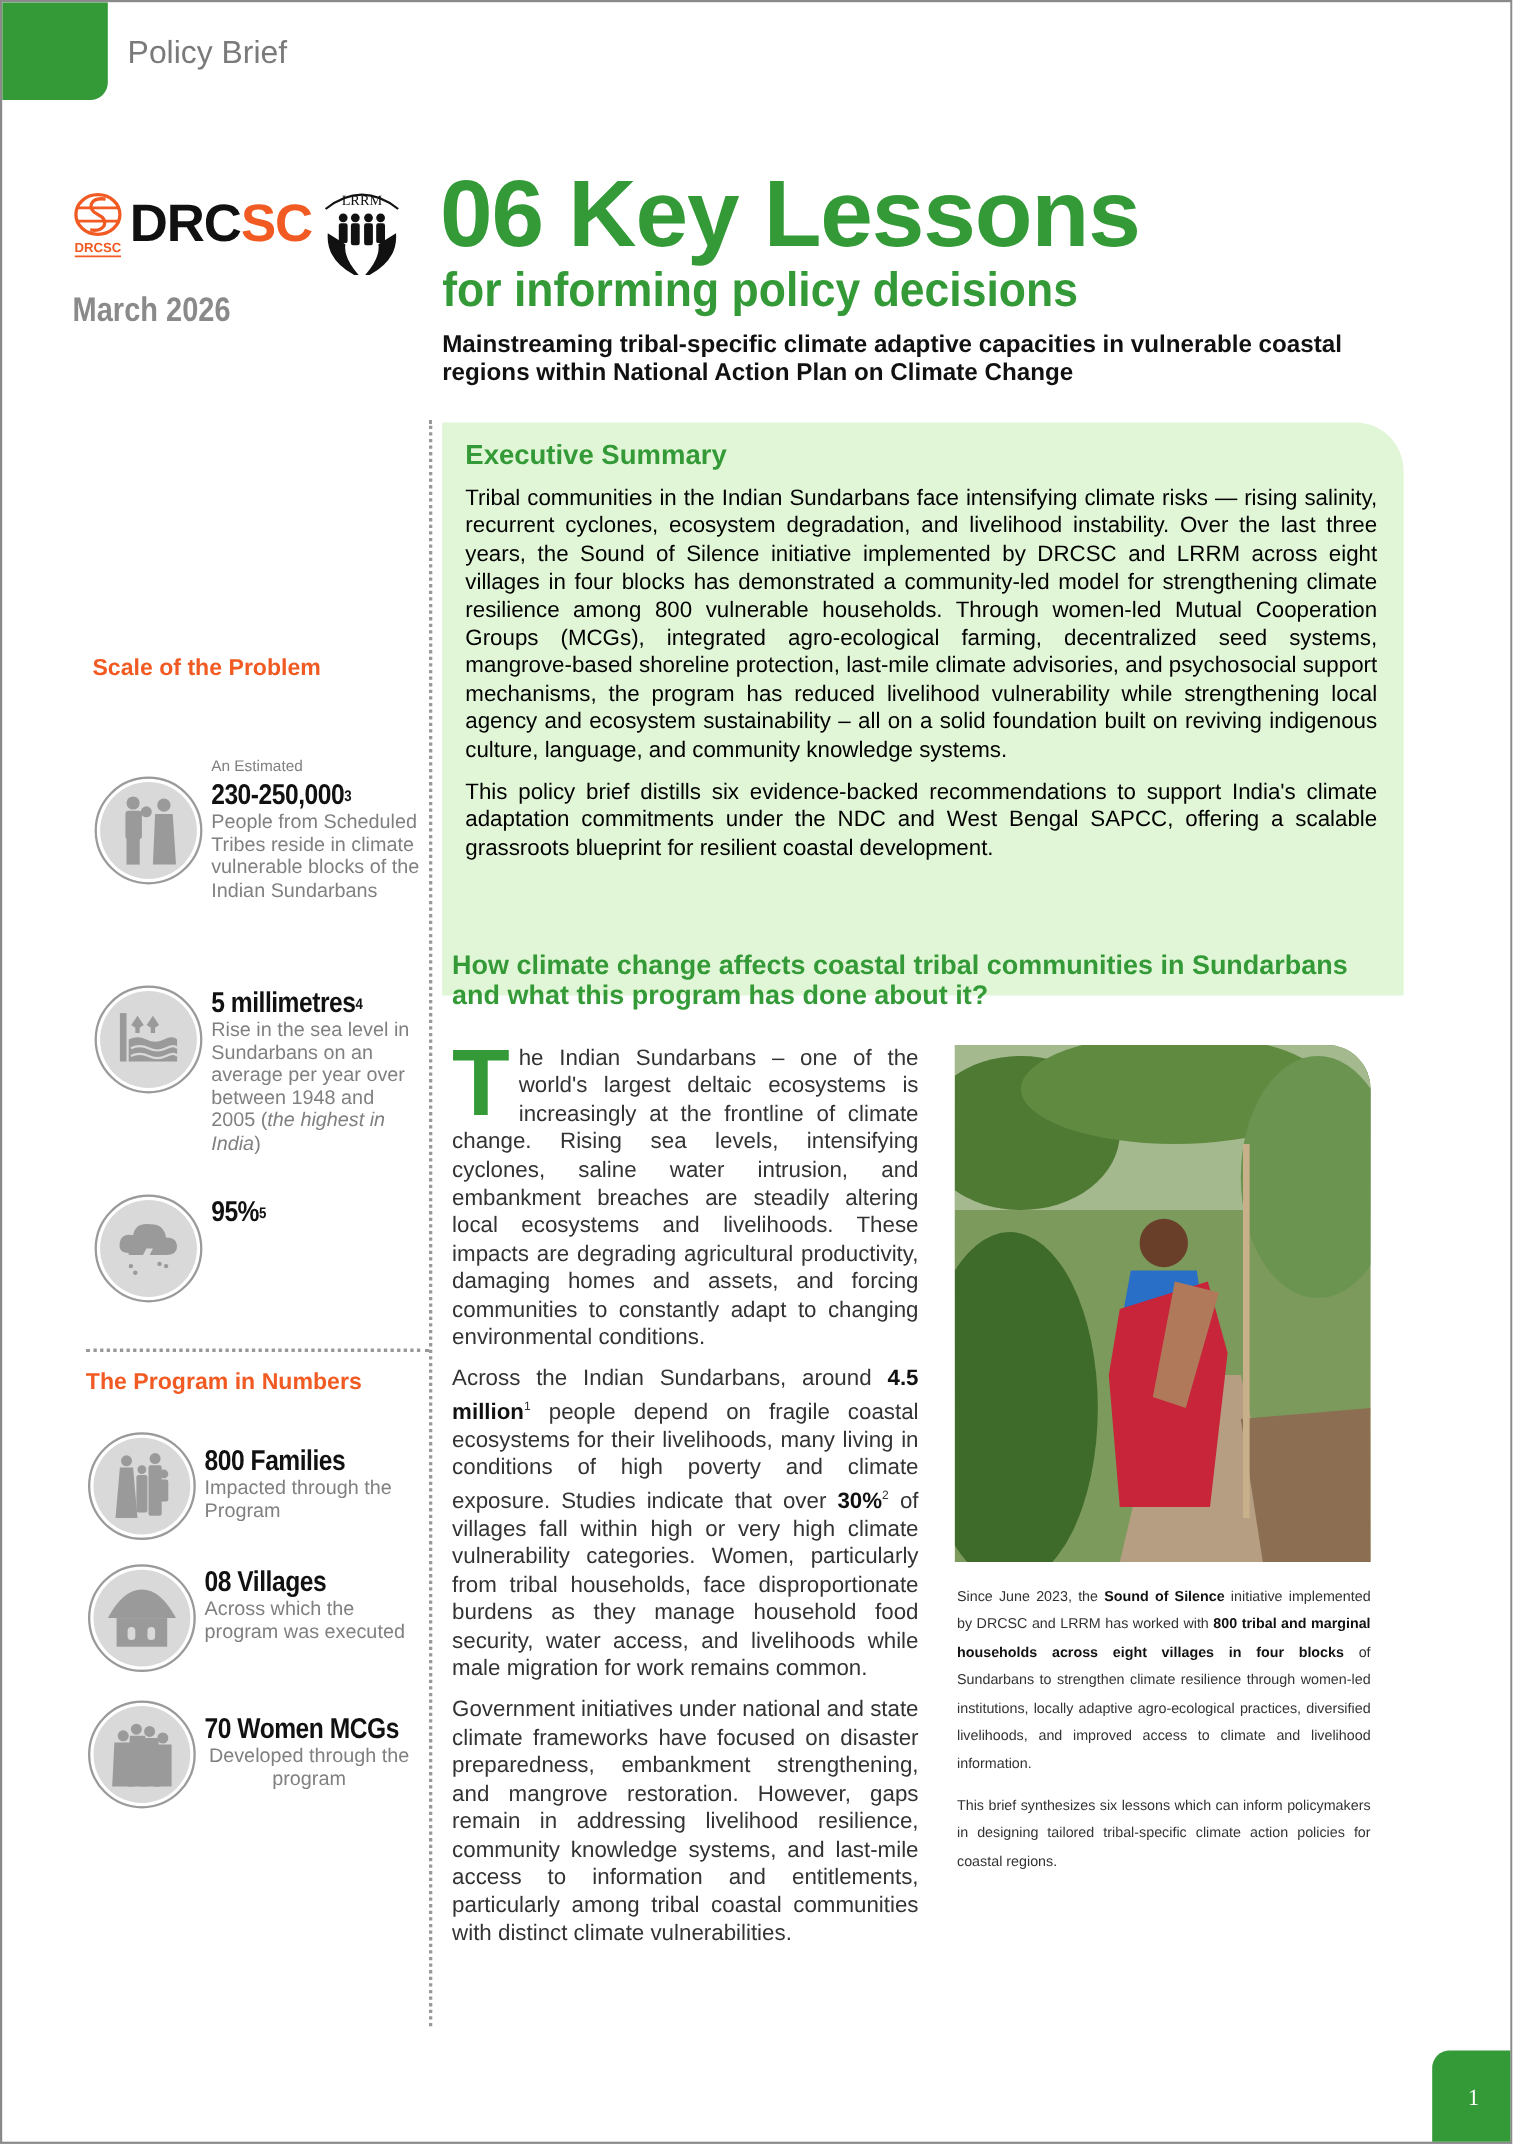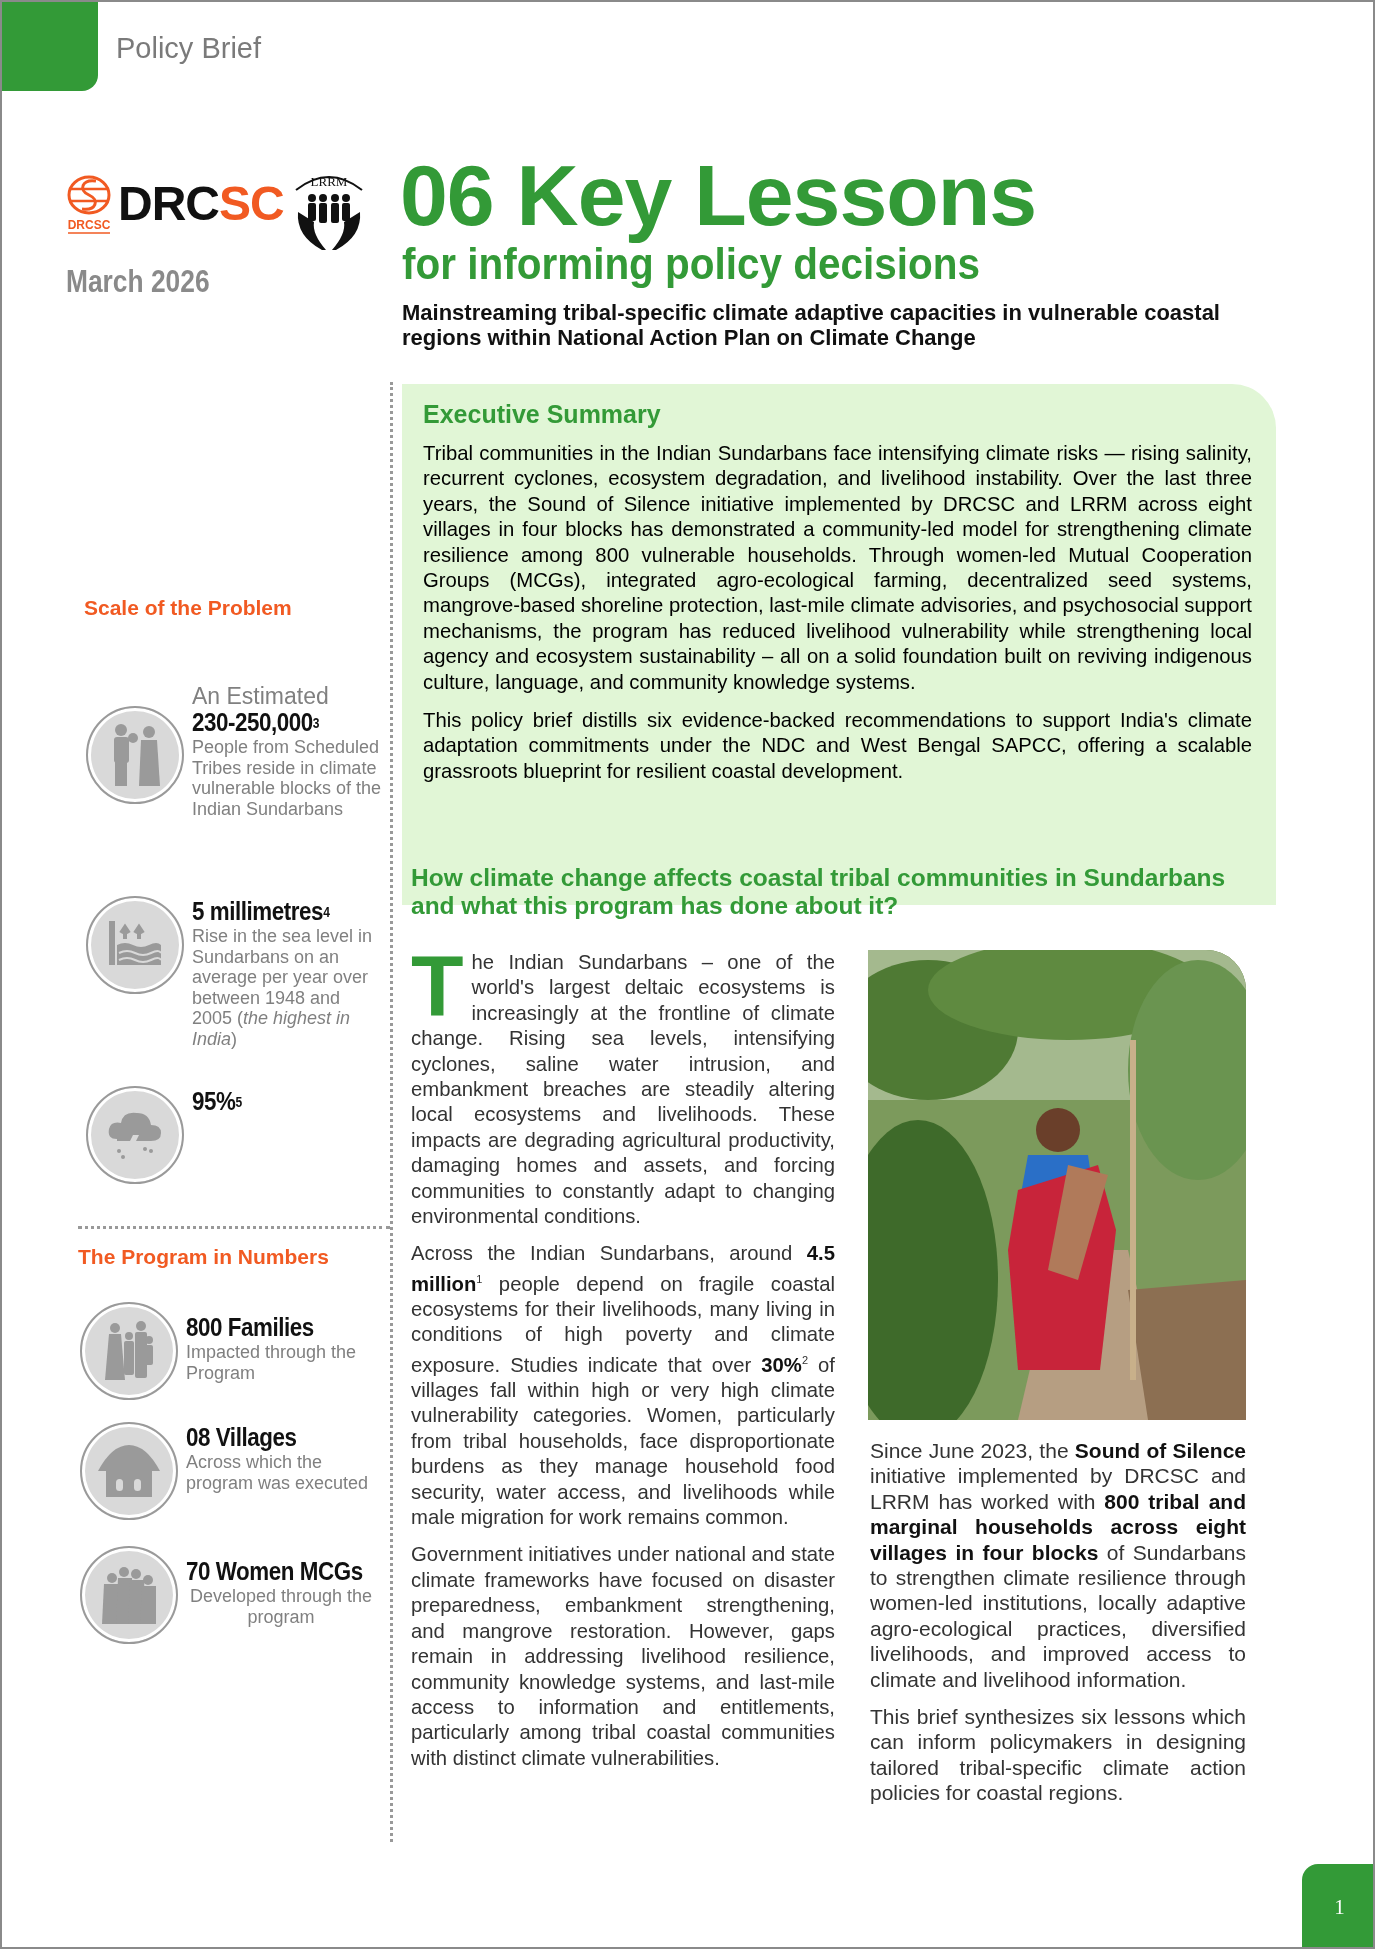--- a/index.html
+++ b/index.html
@@ -25,37 +25,37 @@
     .divider-v { position: absolute; left: 388px; top: 380px; height: 1460px; border-left: 3px dotted #999; }
 
     .exec { position: absolute; left: 400px; top: 382px; width: 874px; height: 521px; background: #e1f6d6; border-top-right-radius: 44px; padding: 16px 24px 16px 21px; }
     .exec h2 { font-size: 25px; color: #339a37; font-weight: bold; margin-bottom: 12px; }
     .exec p { font-size: 20.3px; color: #000000; line-height: 25.4px; text-align: justify; margin-bottom: 13px; }
 
     .side-heading { position: absolute; font-size: 21px; color: #f15a22; font-weight: bold; }
     .stat { position: absolute; left: 78px; width: 300px; }
     .stat .circle { position: absolute; left: 6px; width: 98px; height: 98px; border-radius: 50%; background: #d9d9d9; border: 2px solid #9a9a9a; box-shadow: inset 0 0 0 3px #fff; display: flex; align-items: center; justify-content: center; }
     .stat .txt { position: absolute; left: 112px; width: 190px; }
-    .stat .pre { font-size: 23px; color: #808080; line-height: 21px; }
+    .stat .pre { font-size: 14px; color: #808080; line-height: 21px; }
     .stat .big { font-size: 26px; font-weight: bold; color: #111; line-height: 30px; letter-spacing: -0.5px; transform: scaleX(0.86); transform-origin: left; white-space: nowrap; }
     .stat .big sup { font-size: 14px; vertical-align: top; position: relative; top: 1px; }
     .stat .desc { font-size: 18px; color: #808080; line-height: 20.6px; }
     .dots-h { position: absolute; left: 76px; top: 1224px; width: 312px; border-top: 3px dotted #999; }
 
     .sec-heading { position: absolute; left: 409px; top: 862px; width: 840px; font-size: 24.5px; font-weight: bold; color: #339a37; line-height: 28px; }
 
     .col-left { position: absolute; left: 409px; top: 948px; width: 424px; }
     .col-left p { font-size: 20.3px; line-height: 25.4px; text-align: justify; color: #333; margin-bottom: 12px; }
     .drop { float: left; font-size: 86px; line-height: 66px; color: #339a37; font-weight: bold; margin: 2px 8px 0 0; }
     .col-left b, .col-right b { color: #111; }
     sup.fn { font-size: 11px; }
 
     .photo { position: absolute; left: 866px; top: 948px; width: 378px; height: 470px; border-top-right-radius: 40px; overflow: hidden; background: linear-gradient(160deg, #8aa86a 0%, #5f7d3e 30%, #9bb08a 55%, #b8a68a 80%, #9a8466 100%); }
     .col-right { position: absolute; left: 868px; top: 1436px; width: 376px; }
-    .col-right p { font-size: 21px; line-height: 25.4px; text-align: justify; color: #333; margin-bottom: 12px; }
+    .col-right p { font-size: 13px; line-height: 25.4px; text-align: justify; color: #333; margin-bottom: 12px; }
 
     .page-tab { position: absolute; left: 1300px; top: 1862px; width: 75px; height: 87px; background: #339a37; border-top-left-radius: 16px; color: #fff; font-size: 21px; display: flex; align-items: center; justify-content: center; font-family: "Liberation Serif", serif; }
   </style>
 </head>
 <body>
 
 <div class="page">
 
   <div class="corner-tab"></div>
   <div class="policy-brief">Policy Brief</div>

